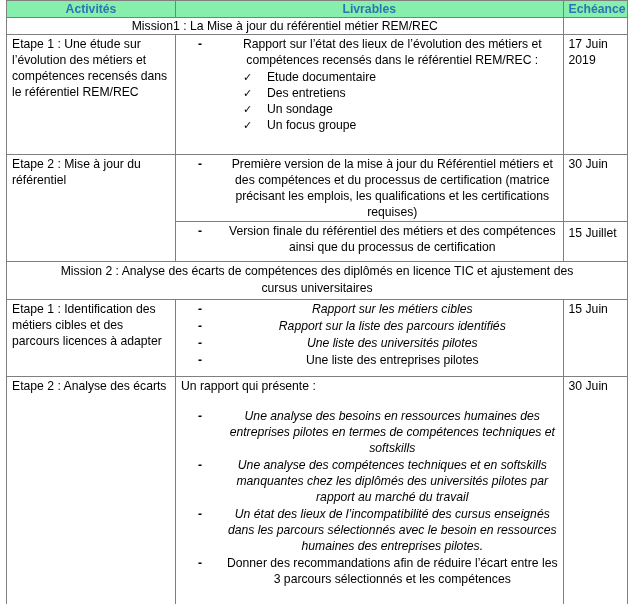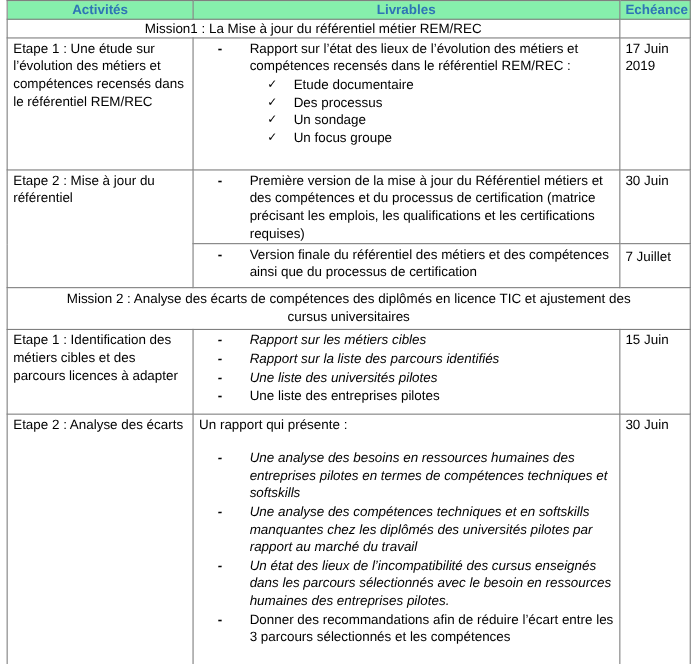--- a/index.html
+++ b/index.html
@@ -6,21 +6,21 @@
   body { width: 630px; height: 604px; overflow: hidden; position: relative;
          font-family: "Liberation Sans", sans-serif; font-size: 12.2px; color: #000; }
   table { position: absolute; left: 6px; top: 0; width: 622px; border-collapse: collapse; table-layout: fixed; }
   td, th { border: 1px solid #7f7f7f; vertical-align: top; padding: 1px 5px 0 5px; line-height: 16px; }
   th { background: #86efac; color: #2e74b5; font-weight: bold; text-align: center; height: 15px; padding-top: 0; }
   .mission td { text-align: center; font-weight: normal; padding: 0 5px; }
   .mission2 td { line-height: 17px; }
   .col1 { width: 160px; }
   .col2 { width: 367px; }
   .col3 { width: 61px; }
-  ul.dash { list-style: none; margin: 0; padding: 0; }
+  ul.dash { list-style: none; margin: 0; padding: 0; text-align: center; }
   ul.dash > li { position: relative; padding-left: 46px; margin-bottom: 1px; }
   ul.dash > li::before { content: "-"; position: absolute; left: 17px; top: 0; font-weight: bold; }
   ul.check { list-style: none; margin: 0; padding: 0 0 0 62px; }
   ul.check > li { position: relative; padding-left: 24px; }
   ul.check > li .ck { position: absolute; left: 0; top: 0; font-size: 11px; }
   .intro { padding-left: 0; margin-bottom: 14px; }
   .r-etape1 td { height: 118px; }
   .r-e2a td.c2, .r-e2a td.c3 { height: 64px; }
   .r-e2b td { height: 36px; }
   .r-m2e1 td { height: 75px; }
@@ -52,21 +52,21 @@
     <tr class="r-etape1">
       <td>Etape 1 : Une étude sur l’évolution des métiers et compétences recensés dans le référentiel REM/REC</td>
       <td>
         <ul class="dash">
           <li>
             <span>Rapport sur l’état des lieux de l’évolution des métiers et compétences recensés dans le référentiel REM/REC :</span>
           </li>
         </ul>
         <ul class="check">
           <li><span class="ck">✓</span><span>Etude documentaire</span></li>
-          <li><span class="ck">✓</span><span>Des processus</span></li>
+          <li><span class="ck">✓</span><span>Des entretiens</span></li>
           <li><span class="ck">✓</span><span>Un sondage</span></li>
           <li><span class="ck">✓</span><span>Un focus groupe</span></li>
         </ul>
       </td>
       <td>17 Juin 2019</td>
     </tr>
 
     <tr class="r-e2a">
       <td rowspan="2">Etape 2 : Mise à jour du référentiel</td>
       <td class="c2">
@@ -75,21 +75,21 @@
         </ul>
       </td>
       <td class="c3">30 Juin</td>
     </tr>
     <tr class="r-e2b">
       <td>
         <ul class="dash">
           <li><span>Version finale du référentiel des métiers et des compétences ainsi que du processus de certification</span></li>
         </ul>
       </td>
-      <td style="padding-top:3px;">7 Juillet</td>
+      <td style="padding-top:3px;">15 Juillet</td>
     </tr>
 
     <tr class="mission mission2">
       <td colspan="3" style="padding:1px 40px 2px 40px;">Mission 2 : Analyse des écarts de compétences des diplômés en licence TIC et ajustement des cursus universitaires</td>
     </tr>
 
     <tr class="r-m2e1">
       <td>Etape 1 : Identification des métiers cibles et des parcours licences à adapter</td>
       <td>
         <ul class="dash">

